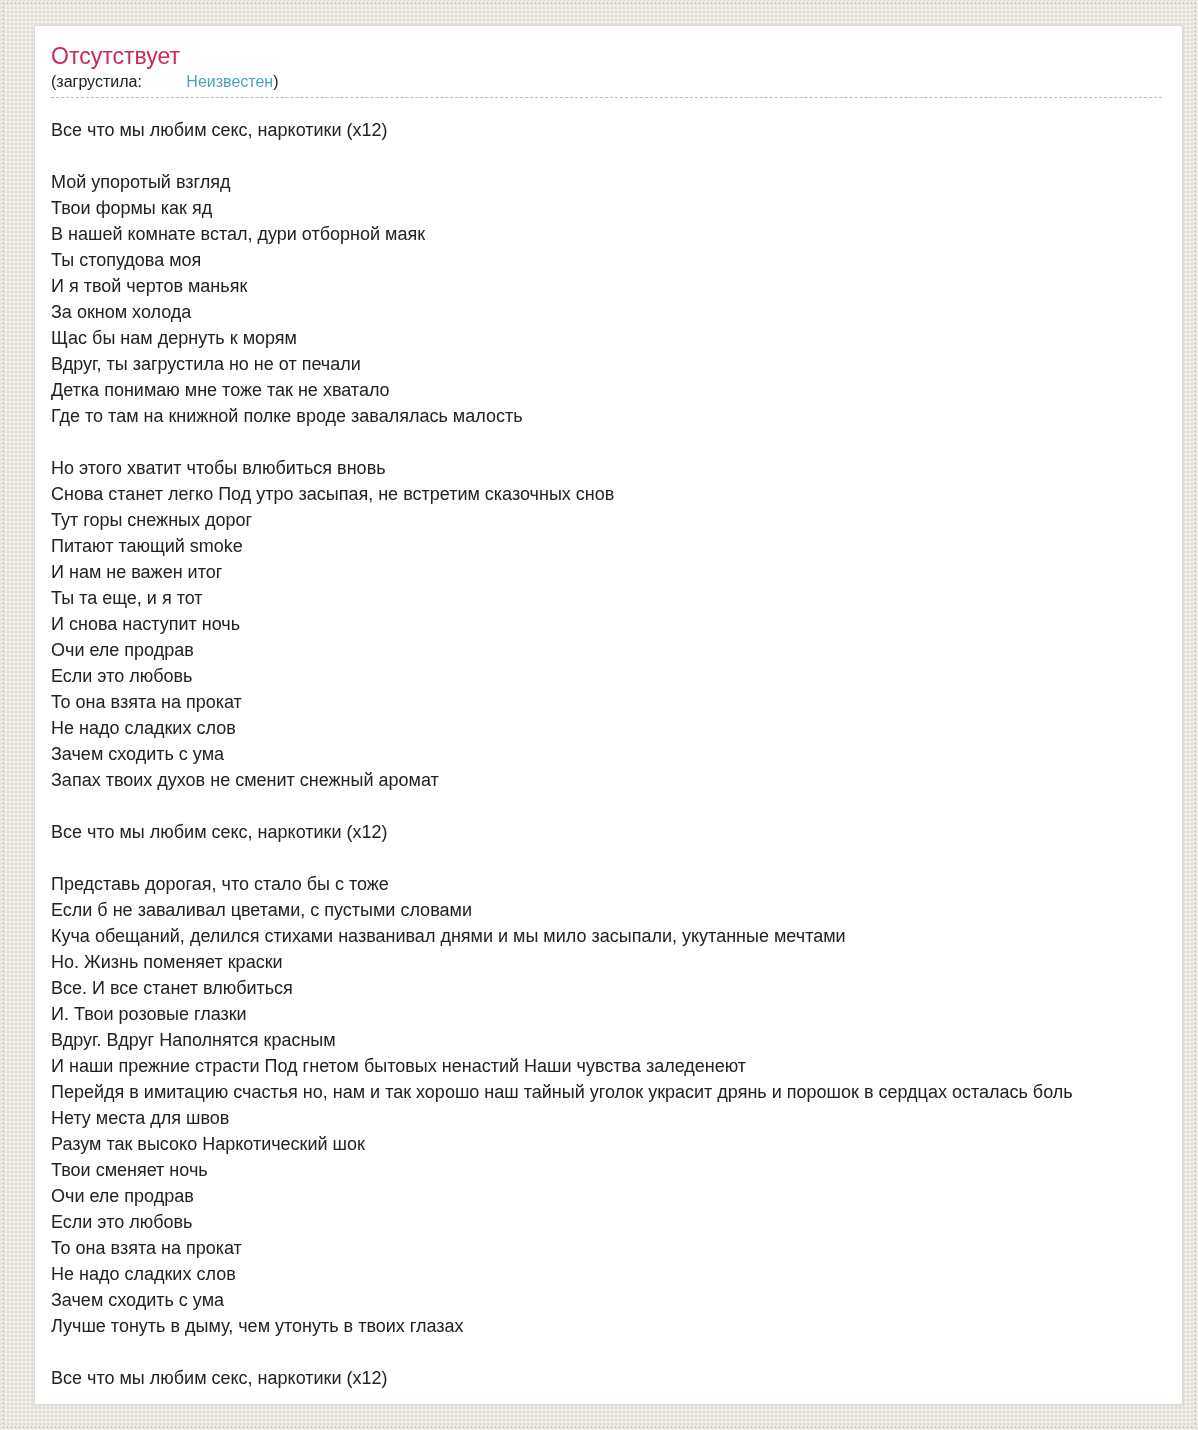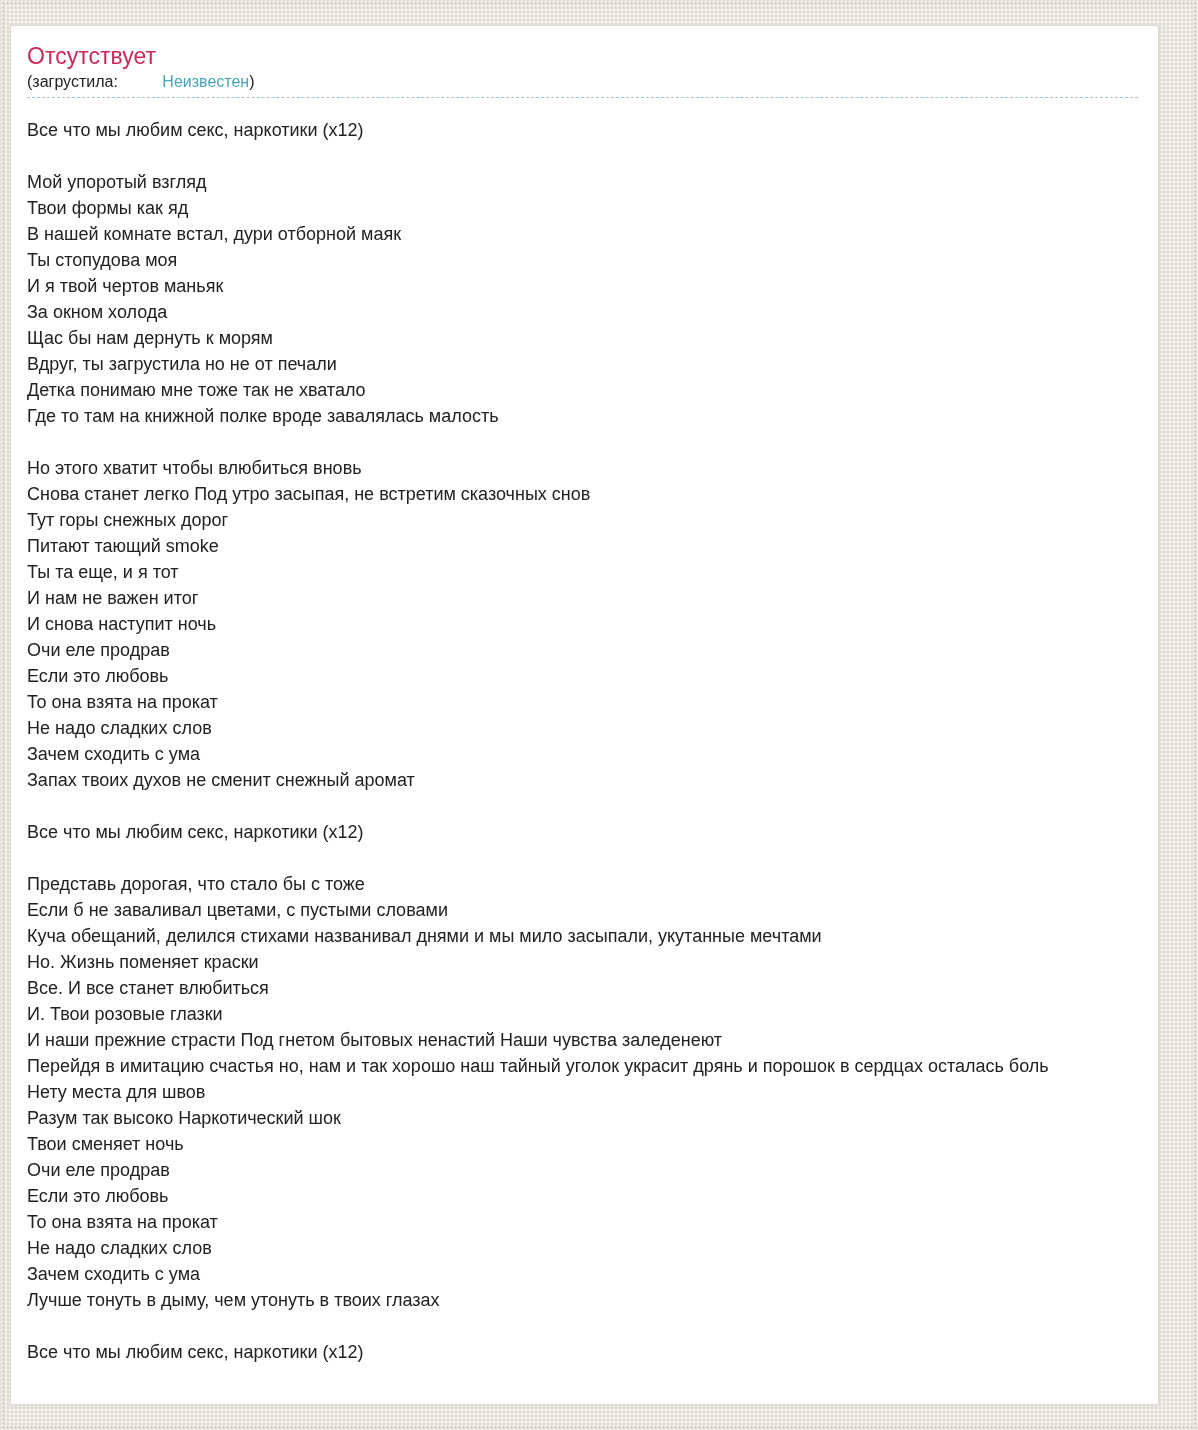--- a/index.html
+++ b/index.html
@@ -26,21 +26,21 @@
     overflow:hidden;
   }
   .page-stitch{
     position:absolute;
     inset:2px;
     border:2px dotted var(--dot);
     pointer-events:none;
   }
   .card{
     position:absolute;
-    left:10px;
+    left:34px;
     top:25px;
     width:1149px;
     height:1380px;
     background:var(--card);
     border:1px solid var(--card-border);
     box-shadow:0 1px 3px rgba(120,110,95,.12);
     padding:16px 20px 20px 16px;
     overflow:hidden;
   }
   .song-header{
@@ -100,40 +100,41 @@
         <div class="line">Щас бы нам дернуть к морям</div>
         <div class="line">Вдруг, ты загрустила но не от печали</div>
         <div class="line">Детка понимаю мне тоже так не хватало</div>
         <div class="line">Где то там на книжной полке вроде завалялась малость</div>
       </div>
       <div class="stanza">
         <div class="line">Но этого хватит чтобы влюбиться вновь</div>
         <div class="line">Снова станет легко Под утро засыпая, не встретим сказочных снов</div>
         <div class="line">Тут горы снежных дорог</div>
         <div class="line">Питают тающий smoke</div>
+        <div class="line">И нам не важен итог</div>
         <div class="line">Ты та еще, и я тот</div>
-        <div class="line">И нам не важен итог</div>
         <div class="line">И снова наступит ночь</div>
         <div class="line">Очи еле продрав</div>
         <div class="line">Если это любовь</div>
         <div class="line">То она взята на прокат</div>
         <div class="line">Не надо сладких слов</div>
         <div class="line">Зачем сходить с ума</div>
         <div class="line">Запах твоих духов не сменит снежный аромат</div>
       </div>
       <div class="stanza">
         <div class="line">Все что мы любим секс, наркотики (х12)</div>
       </div>
       <div class="stanza">
         <div class="line">Представь дорогая, что стало бы с тоже</div>
         <div class="line">Если б не заваливал цветами, с пустыми словами</div>
         <div class="line">Куча обещаний, делился стихами названивал днями и мы мило засыпали, укутанные мечтами</div>
         <div class="line">Но. Жизнь поменяет краски</div>
         <div class="line">Все. И все станет влюбиться</div>
         <div class="line">И. Твои розовые глазки</div>
+        <div class="line">Вдруг. Вдруг Наполнятся красным</div>
         <div class="line">И наши прежние страсти Под гнетом бытовых ненастий Наши чувства заледенеют</div>
         <div class="line">Перейдя в имитацию счастья но, нам и так хорошо наш тайный уголок украсит дрянь и порошок в сердцах осталась боль</div>
         <div class="line">Нету места для швов</div>
         <div class="line">Разум так высоко Наркотический шок</div>
         <div class="line">Твои сменяет ночь</div>
         <div class="line">Очи еле продрав</div>
         <div class="line">Если это любовь</div>
         <div class="line">То она взята на прокат</div>
         <div class="line">Не надо сладких слов</div>
         <div class="line">Зачем сходить с ума</div>

